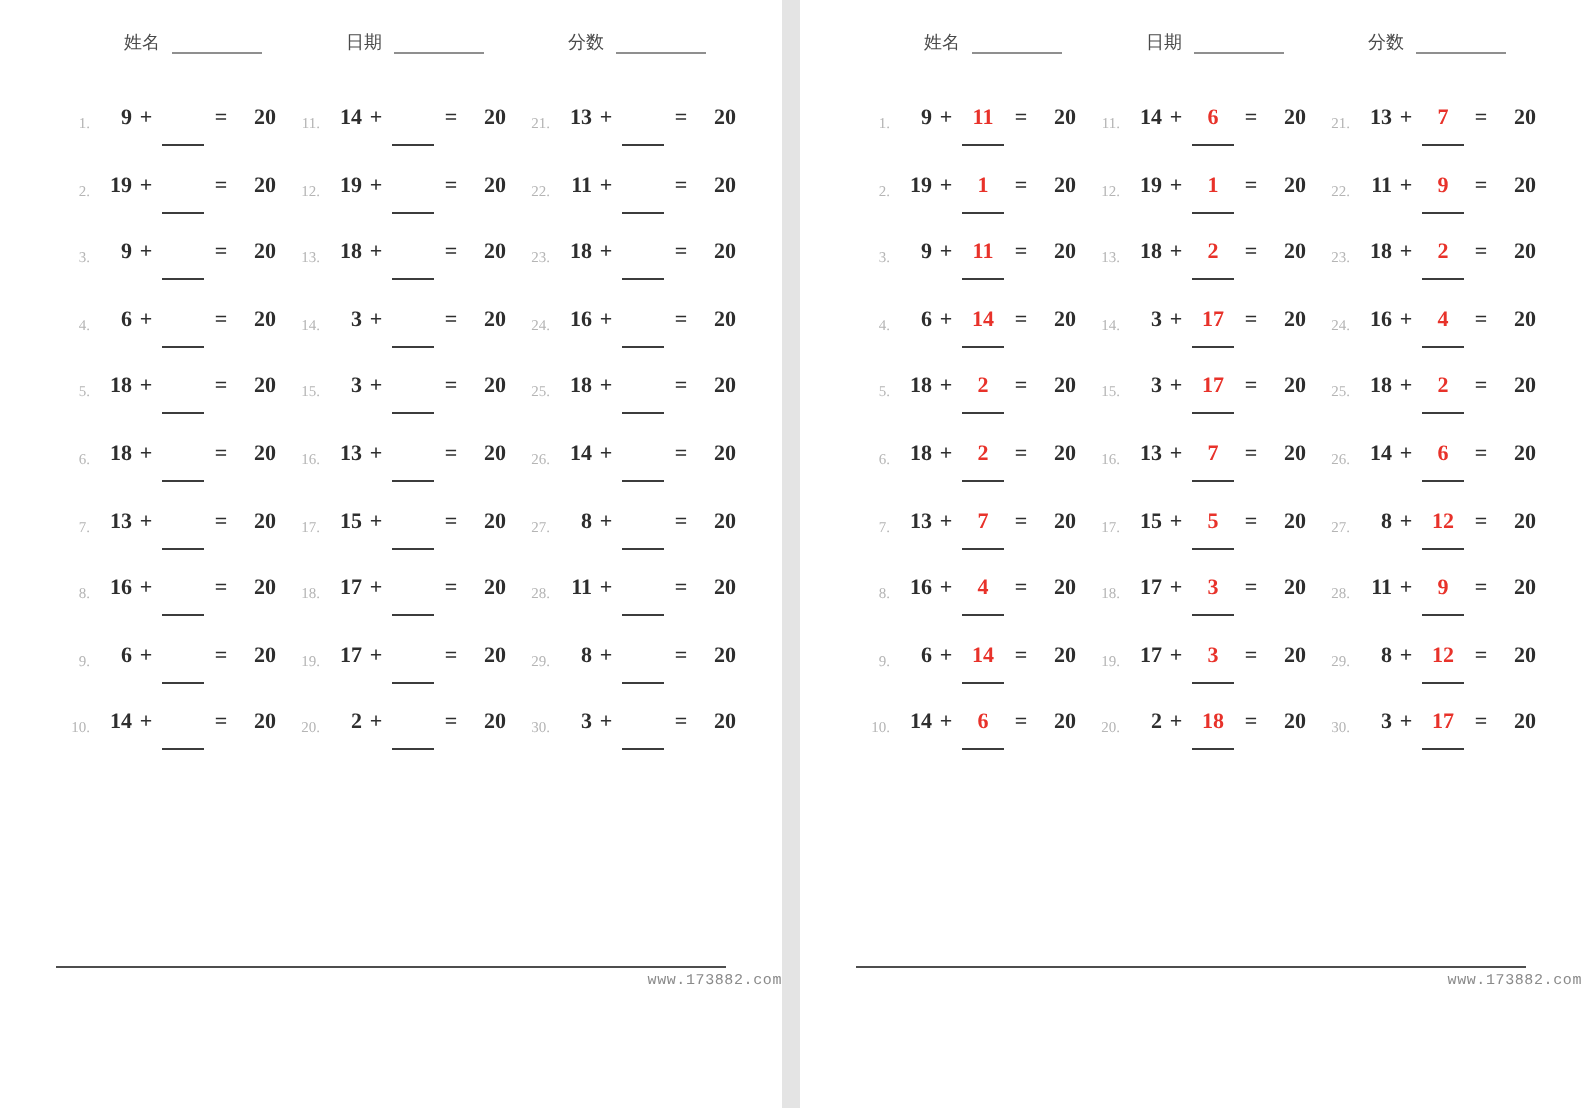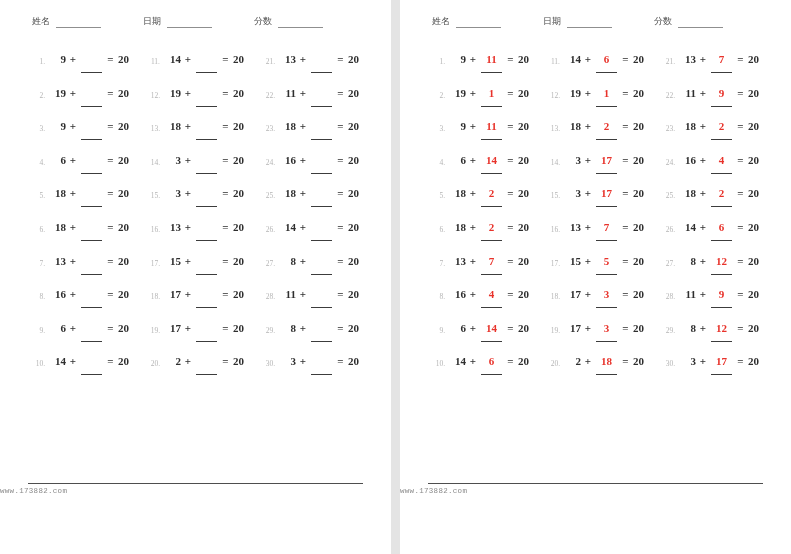--- a/index.html
+++ b/index.html
@@ -17,21 +17,21 @@
     margin: 38px 8px 0;
     text-align: center;
     font-size: 17px;
     font-weight: 600;
     color: #1f1f1f;
     letter-spacing: 0.5px;
     white-space: nowrap;
   }
 
   .fields { display: flex; margin: 15px 26px 0 32px; }
-  .field { display: flex; align-items: flex-end; flex: 1 1 0; font-size: 9px; color: #4a4a4a; }
+  .field { display: flex; align-items: flex-start; flex: 1 1 0; font-size: 9px; color: #4a4a4a; margin-left: 30px; }
   .field-line {
     display: inline-block; width: 45px; height: 11px;
     border-bottom: 1px solid #8f8f8f; margin-left: 6px;
   }
 
   .grid {
     display: grid;
     grid-template-columns: repeat(3, 1fr);
     grid-template-rows: repeat(10, 33.6px);
     grid-auto-flow: column;
@@ -54,27 +54,27 @@
   .op  { width: 14px; text-align: center; }
   .ans {
     width: 21px; height: 13px;
     margin: 0 1px;
     text-align: center;
     border-bottom: 1.7px solid #3c3c3c;
     padding-bottom: 6px;
     color: #e8322a;
   }
   .eq  { width: 15px; text-align: center; }
-  .sum { width: 20px; text-align: left; }
+  .sum { width: 20px; text-align: right; }
 
   .pagefooter { position: absolute; left: 0; right: 0; top: 483px; }
   .rule { margin: 0 28px; border-top: 1.5px solid #4e4e4e; }
   .url {
     margin-top: 3px;
-    text-align: left;
+    text-align: right;
     font-family: "Liberation Mono", "DejaVu Sans Mono", monospace;
     font-size: 7.5px;
     color: #8a8a8a;
     letter-spacing: 0.3px;
   }
 </style>
 </head>
 <body>
 
 <div class="spread">

